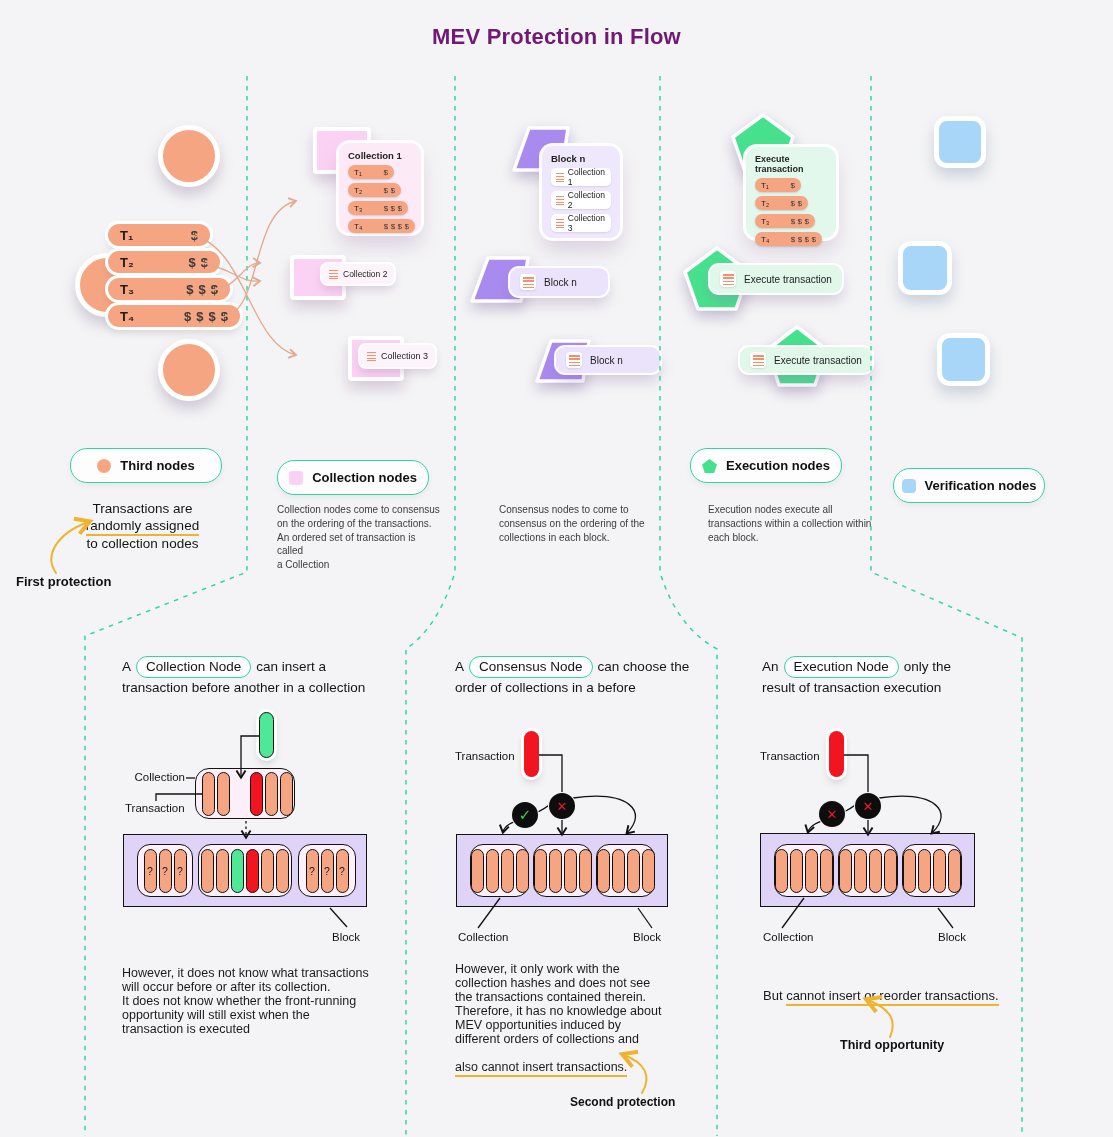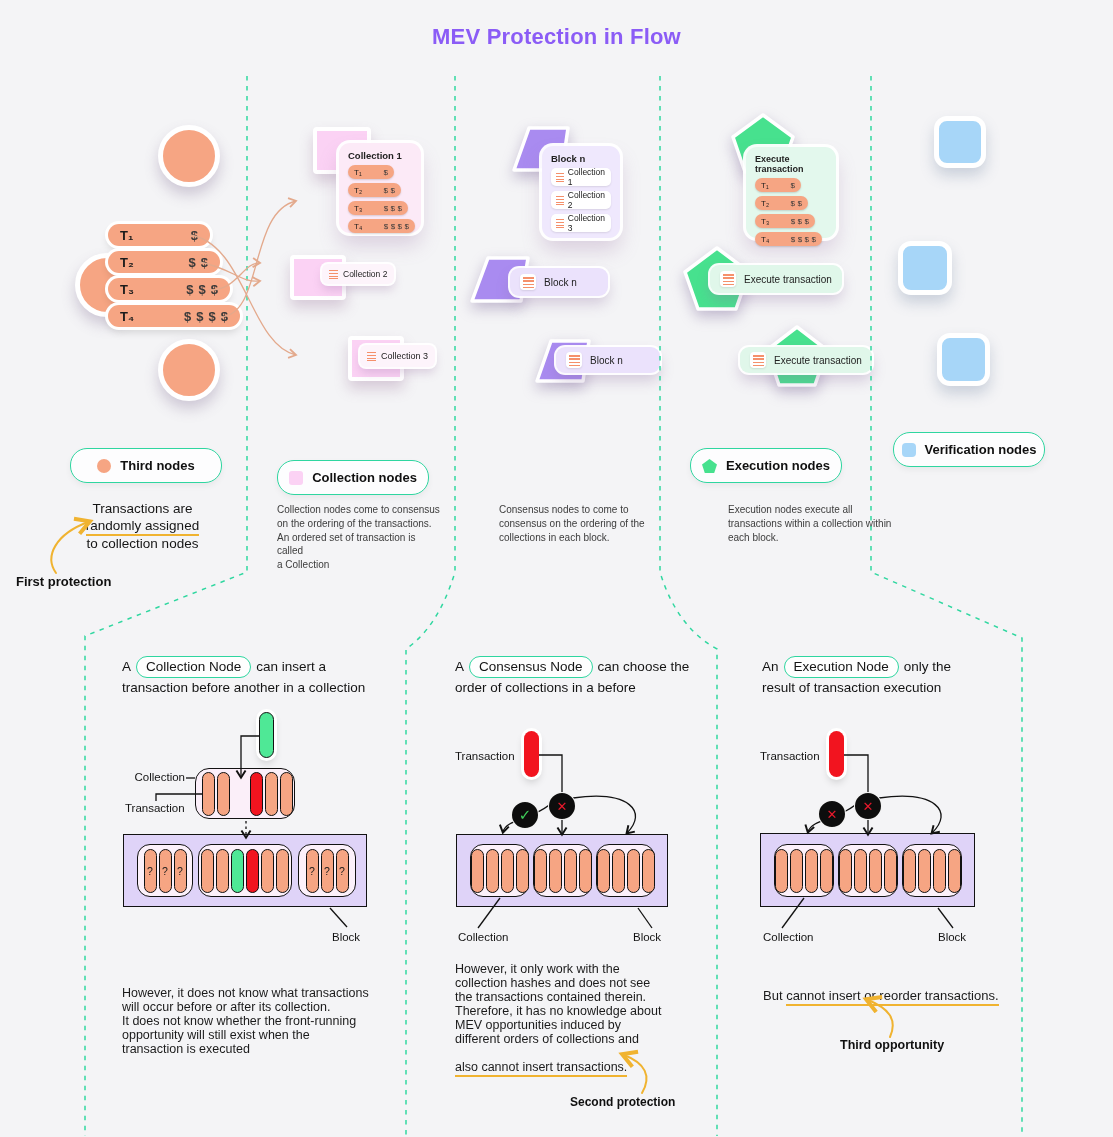--- a/index.html
+++ b/index.html
@@ -1,19 +1,19 @@
 <!DOCTYPE html>
 <html><head>
 <meta charset="utf-8">
 <style>
   html,body{margin:0;padding:0;}
   body{background:#eceef1;font-family:"Liberation Sans","DejaVu Sans",sans-serif;}
   .canvas{position:relative;width:1113px;height:1137px;background:#f4f4f6;overflow:hidden;}
   .abs{position:absolute;}
-  .title{width:1113px;top:24px;text-align:center;font-size:22px;font-weight:800;color:#8b5cf6;letter-spacing:.2px;z-index:2;}
+  .title{width:1113px;top:24px;text-align:center;font-size:22px;font-weight:800;color:#701a75;letter-spacing:.2px;z-index:2;}
   
   .circle{border-radius:50%;background:#f6a583;border:5px solid #fff;box-shadow:0 8px 14px rgba(120,100,140,.30);z-index:2;}
   .pinksq{background:#fbd2f4;border:4px solid #fff;border-radius:4px;box-shadow:0 8px 14px rgba(150,110,150,.30);z-index:2;}
   .bluesq{background:#a7d6f8;border:5px solid #fff;border-radius:13px;box-shadow:0 8px 14px rgba(110,130,160,.30);z-index:2;}
   .shape-svg{z-index:2;filter:drop-shadow(0 6px 7px rgba(120,100,150,.40));}
   
   .txpill{height:22px;border-radius:12px;background:#f6a583;display:flex;align-items:center;justify-content:space-between;
     padding:0 12px;font-size:13px;color:#1c1c1c;z-index:3;
     box-shadow:0 0 0 3px #fff,0 5px 9px rgba(0,0,0,.14);}
   .txpill .t{font-weight:700;}
@@ -285,38 +285,38 @@
   <div class="abs legendpill" style="left:277px;top:460px;width:150px;justify-content:center;">
     <span class="legicon-sq"></span>
     <span>Collection nodes</span>
   </div>
   <div class="abs legendpill" style="left:690px;top:448px;width:150px;">
     <svg width="15" height="14">
         <polygon points="7.5,0 15,5.5 12.2,14 2.8,14 0,5.5" fill="#47e18e"></polygon>
       </svg>
     <span>Execution nodes</span>
   </div>
-  <div class="abs legendpill" style="left:893px;top:432px;width:150px;align-items:center;">
+  <div class="abs legendpill" style="left:893px;top:468px;width:150px;align-items:center;">
     <span class="legicon-bluesq"></span>
     <span>Verification nodes</span>
   </div>
 
   <div class="abs accessdesc" style="left:75px;top:500px;width:135px;">
     <div>Transactions are</div>
     <div><span class="ul-yellow">randomly assigned</span></div>
     <div>to collection nodes</div>
   </div>
   <div class="abs legdesc" style="left:277px;top:503px;width:165px;">Collection nodes come to consensus
 on the ordering of the transactions.
 An ordered set of transaction is called
 a Collection</div>
   <div class="abs legdesc" style="left:486px;top:503px;width:150px;margin-left:13px;">Consensus nodes to come to
 consensus on the ordering of the
 collections in each block.</div>
-  <div class="abs legdesc" style="left:728px;top:503px;width:165px;">Execution nodes execute all
+  <div class="abs legdesc" style="left:708px;top:503px;width:165px;">Execution nodes execute all
 transactions within a collection within
 each block.</div>
 
   <div class="abs note" style="left:16px;top:574px;">First protection</div>
 
   <div class="abs pheading" style="left:122px;top:656px;width:280px;">
     <div class="row">
       <span>A</span>
       <span class="nodepill">Collection Node</span>
       <span>can insert a</span>
@@ -353,21 +353,21 @@
       <span class="cap"></span>
     </div>
     <div class="bcol" style="left:174px;top:9px;width:58px;height:53px;">
       <span class="cap">?</span>
       <span class="cap">?</span>
       <span class="cap">?</span>
     </div>
   </div>
   <div class="abs dlabel" style="left:332px;top:931px;">Block</div>
 
-  <div class="abs para" style="left:122px;top:966px;width:270px;margin-top:20px;">However, it does not know what transactions
+  <div class="abs para" style="left:122px;top:966px;width:270px;">However, it does not know what transactions
 will occur before or after its collection.
 It does not know whether the front-running
 opportunity will still exist when the
 transaction is executed</div>
 
   <div class="abs pheading" style="left:455px;top:656px;width:240px;">
     <div class="row">
       <span>A</span>
       <span class="nodepill">Consensus Node</span>
       <span>can choose the</span>

